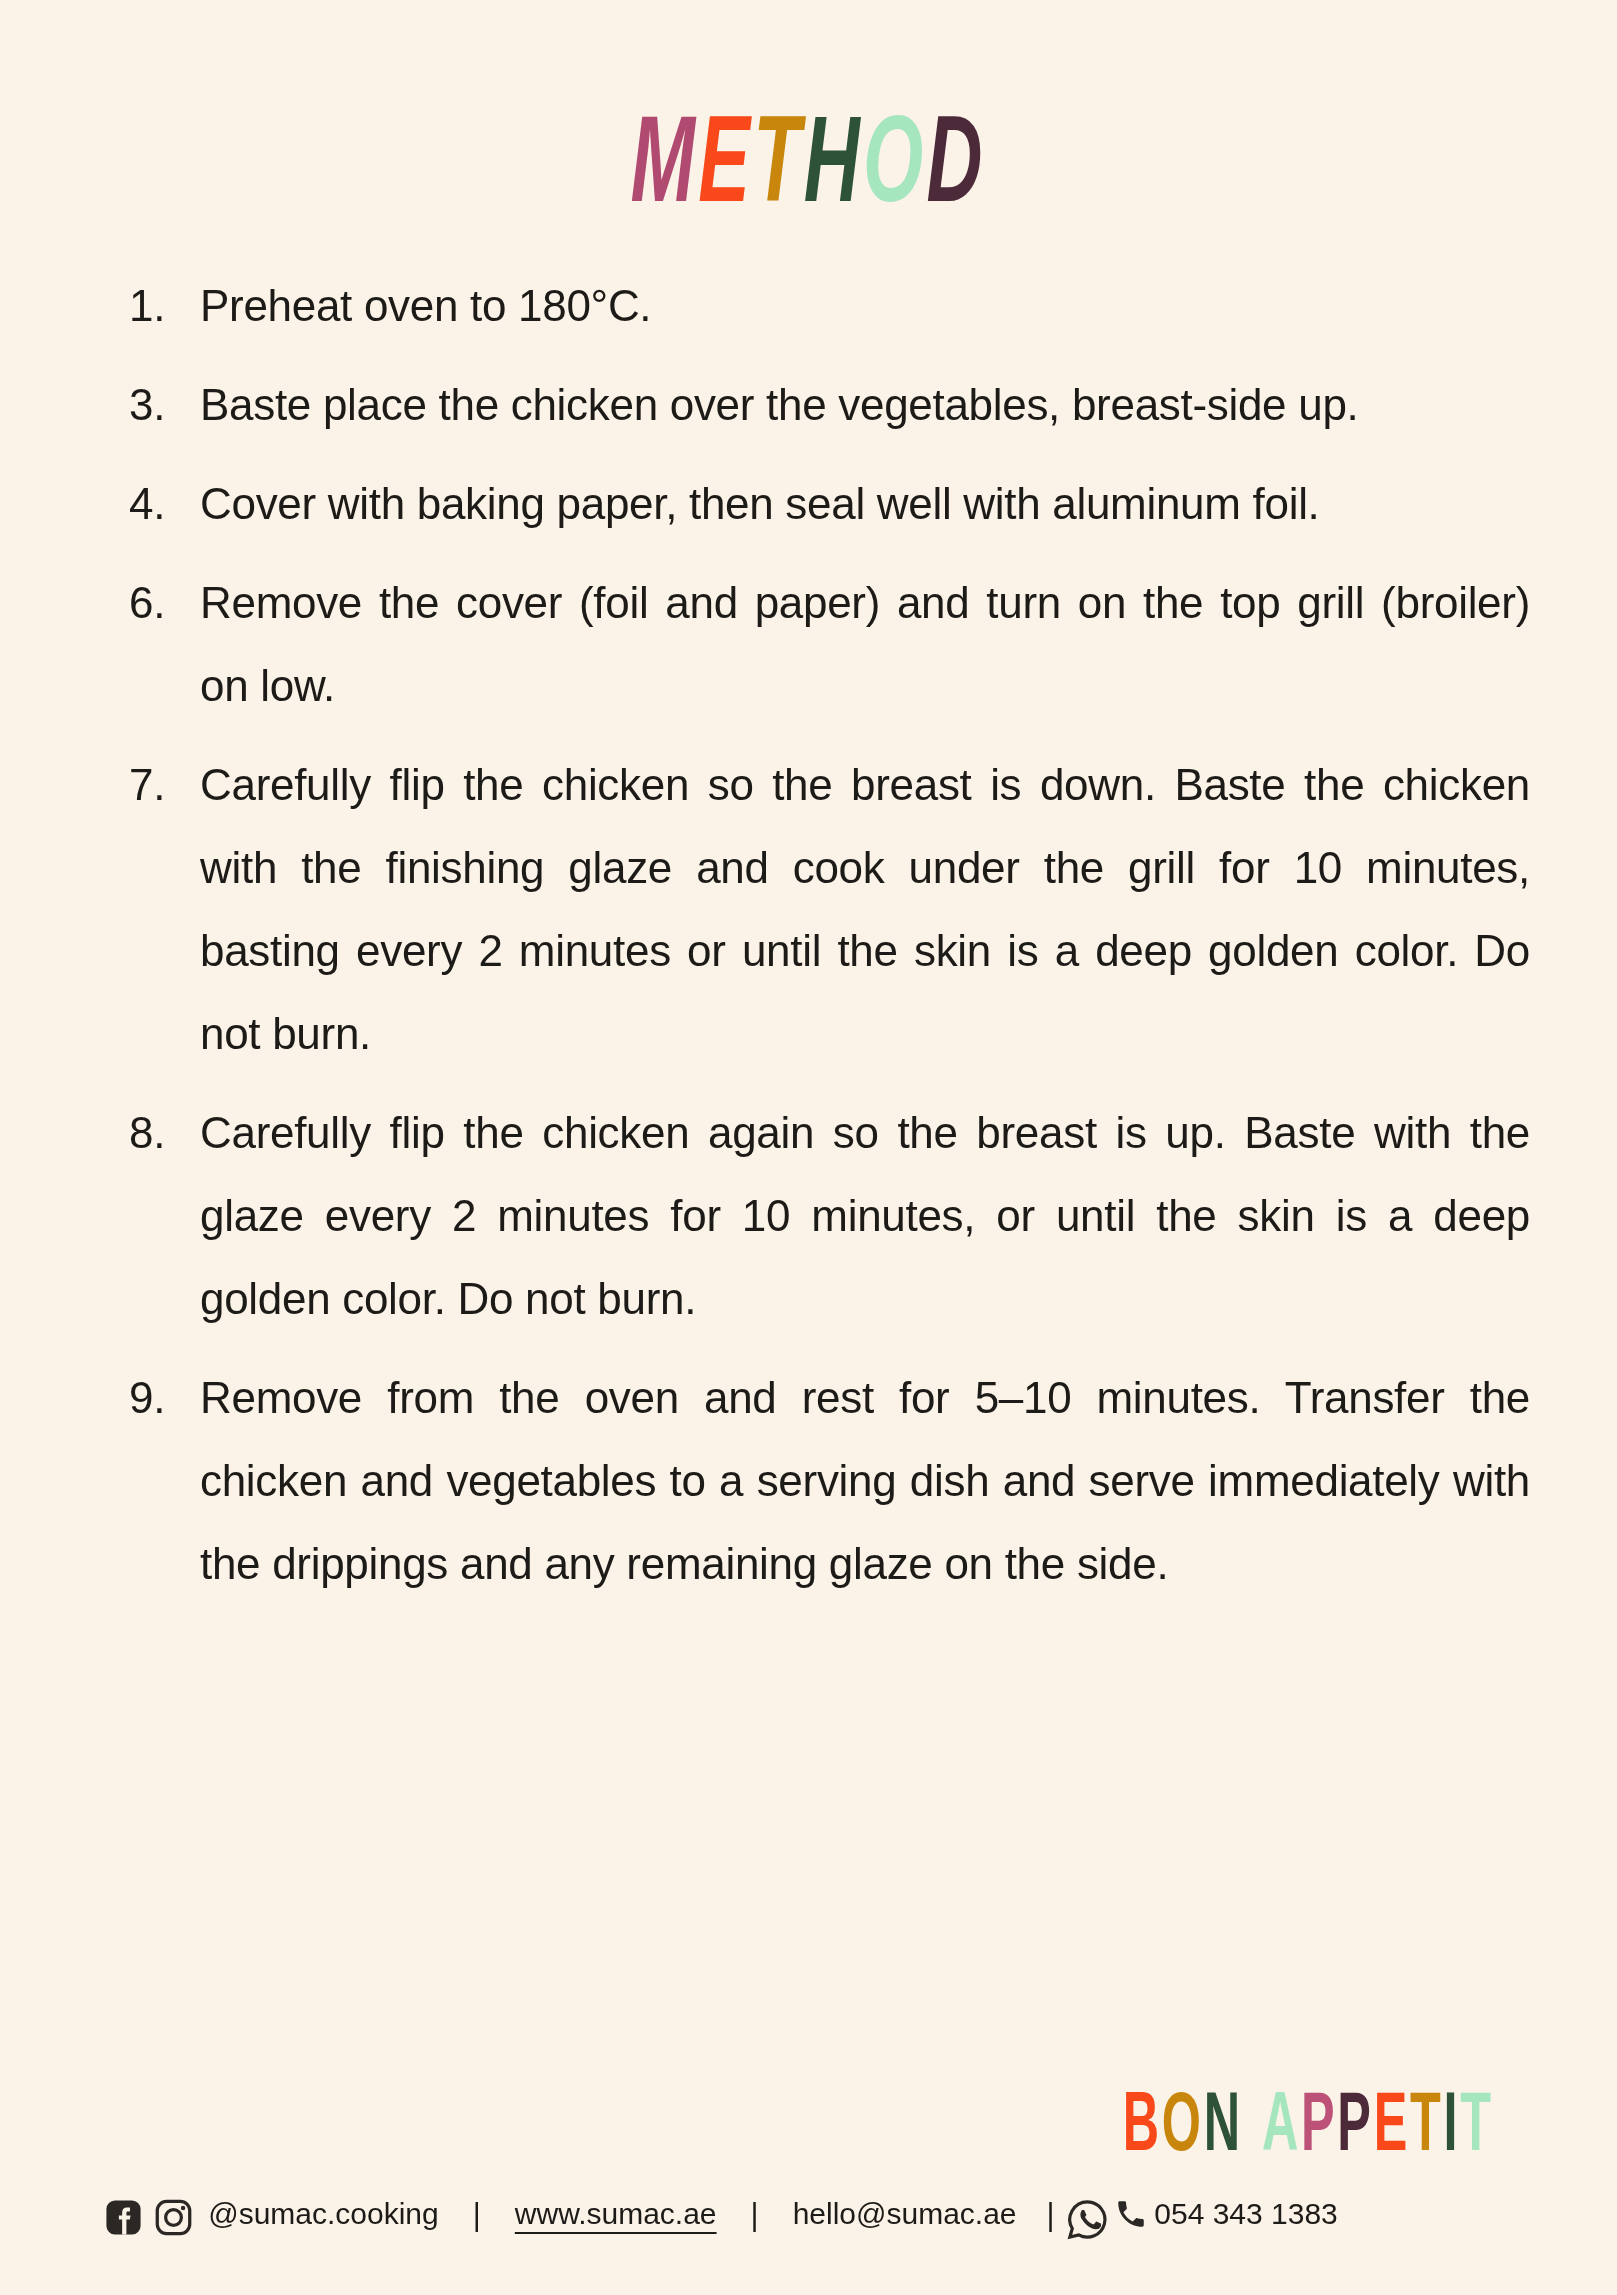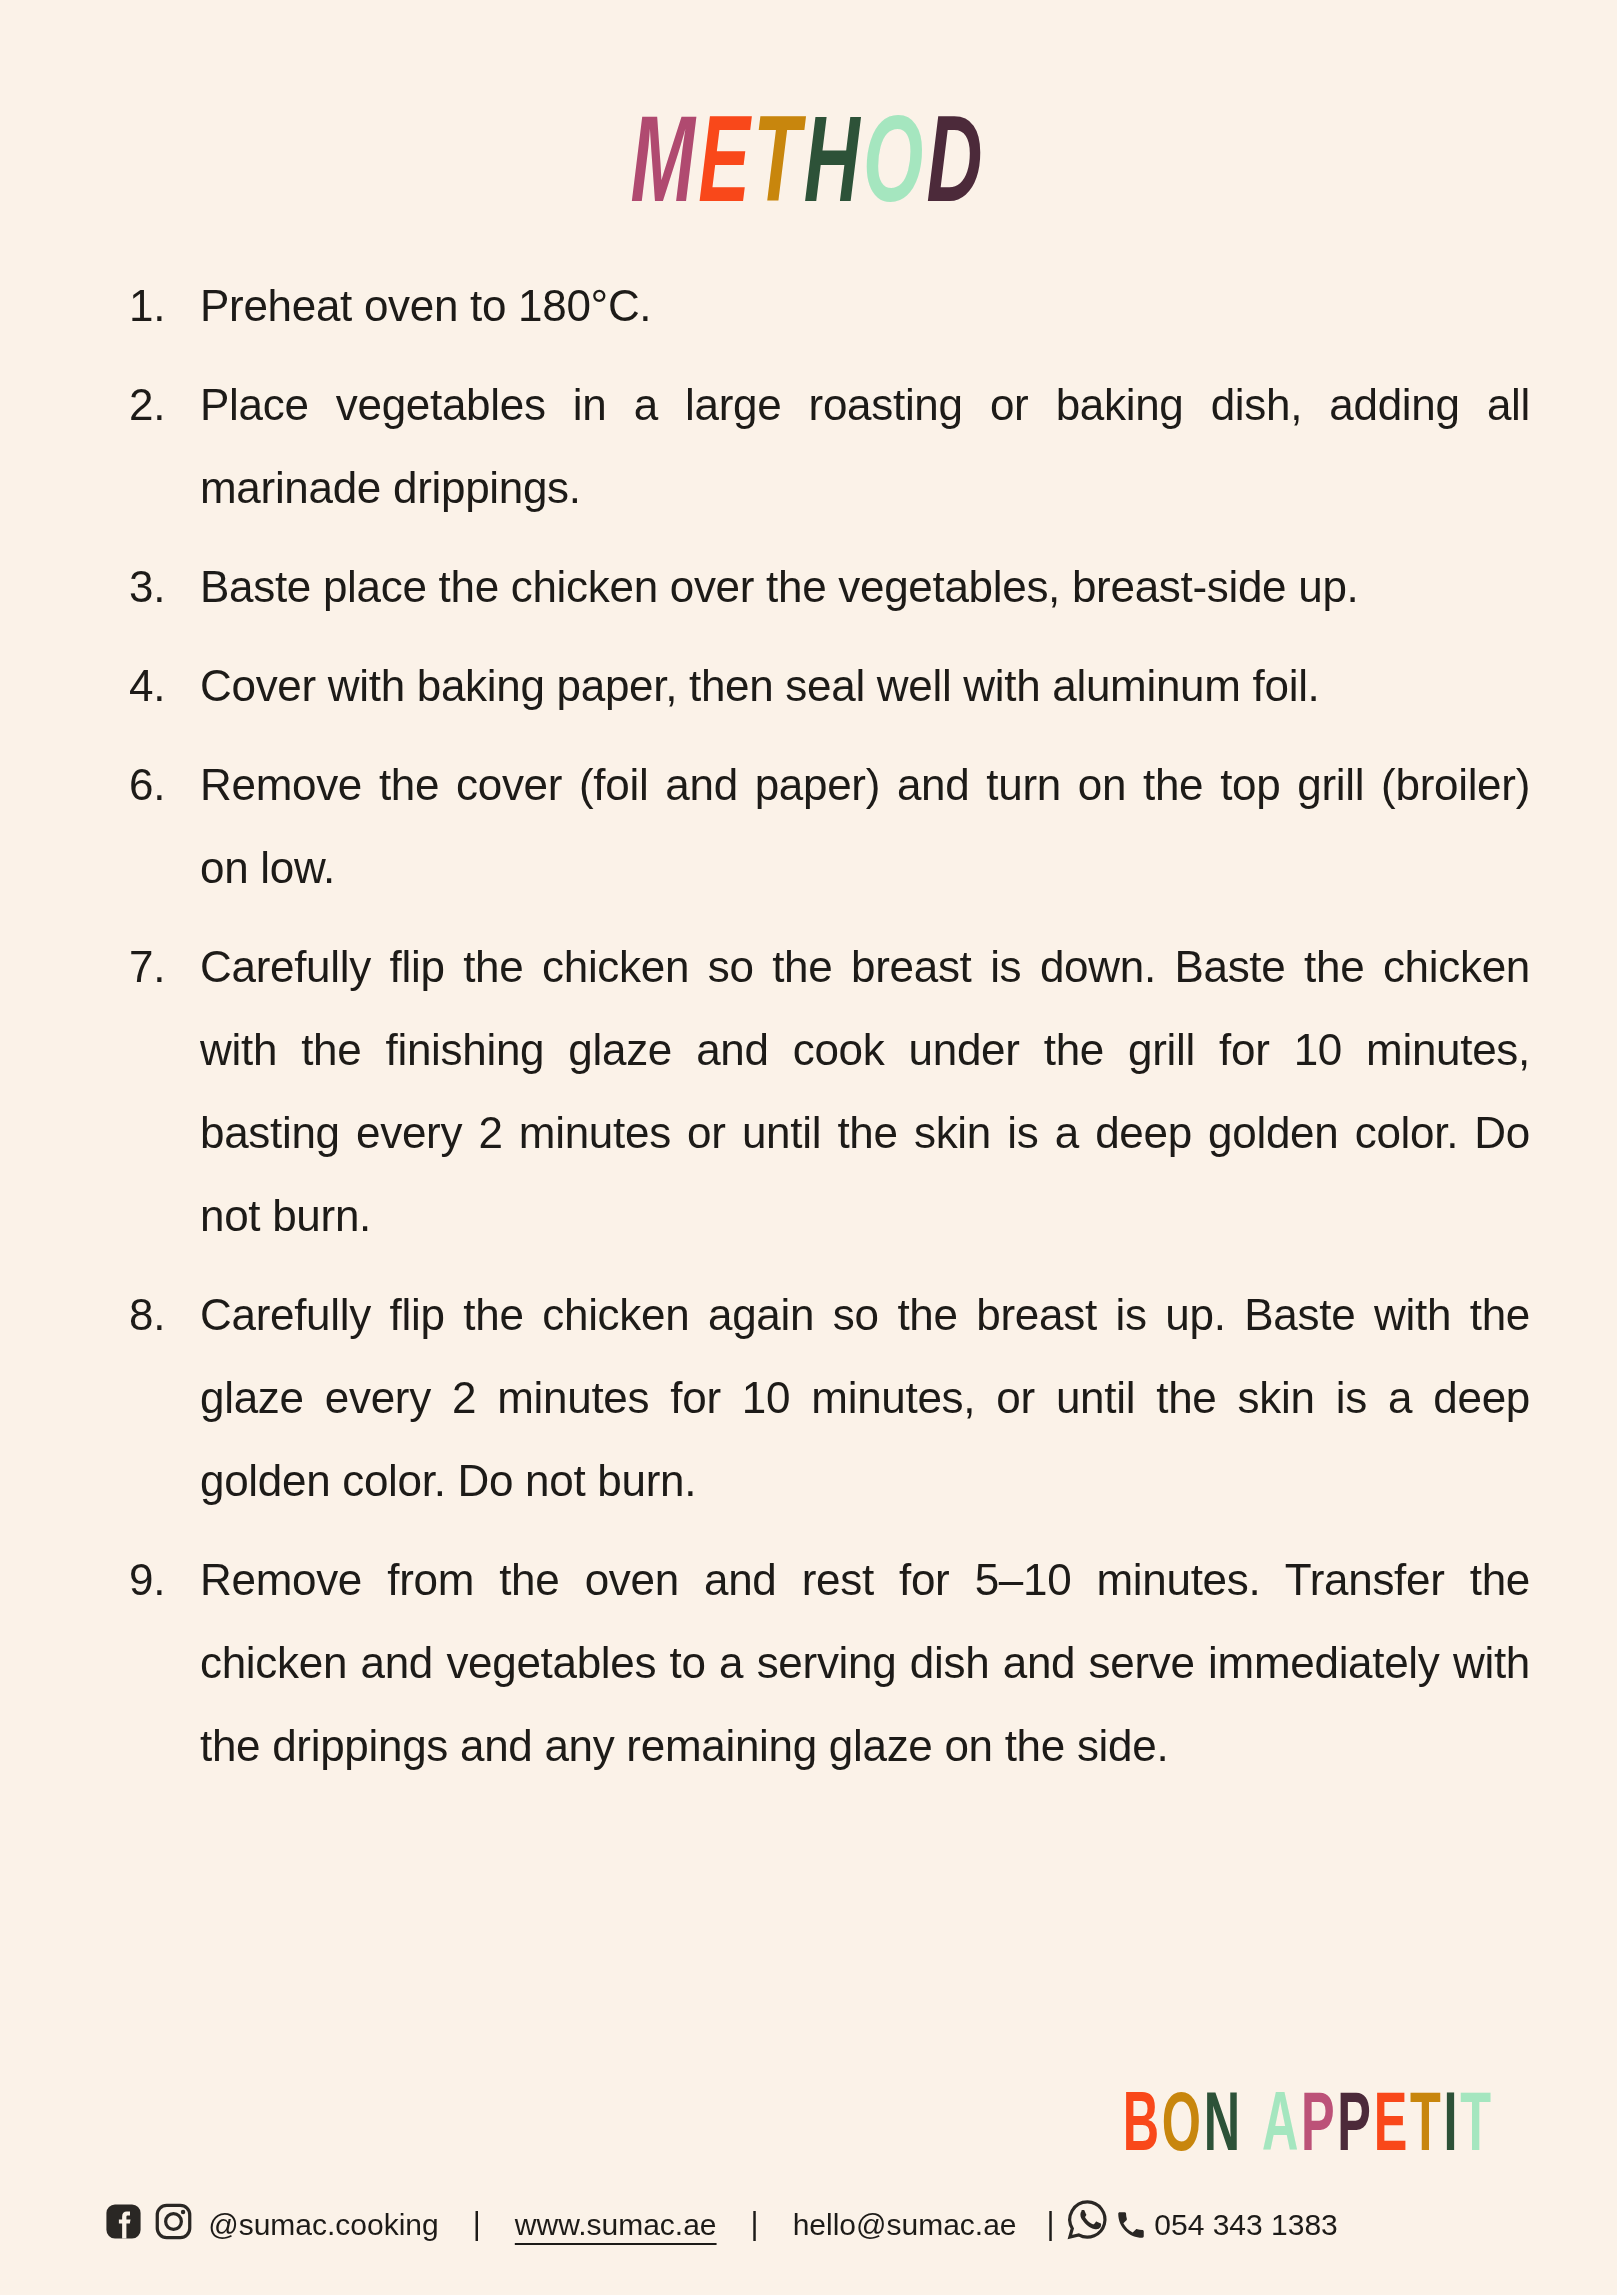--- a/index.html
+++ b/index.html
@@ -55,21 +55,21 @@
   }
   .step-num{
     display:inline-block;
     width:71px;
     text-indent:0;
   }
 
   
   .footer{
     position:absolute;top:2197px;left:103px;right:78px;
-    display:flex;align-items:flex-end;
+    display:flex;align-items:flex-start;
     font-size:30px;
     white-space:nowrap;
   }
   .footer .icon{flex:0 0 auto;display:inline-flex;align-items:center;}
   .footer .sep{margin:0 34px;font-size:31px;}
   .footer .sep-tight{margin:0 10.3px 0 30px;font-size:31px;}
   .footer .handle{margin-left:14.2px;}
   .footer a.site{
     color:inherit;
     text-decoration:underline;
@@ -84,21 +84,20 @@
 <body>
 
 <div class="page">
 
   <div class="title-wrap">
     <div class="big-word" id="title-method"><span style="color: rgb(176, 74, 112);">M</span><span style="color: rgb(249, 72, 26);">E</span><span style="color: rgb(200, 134, 13);">T</span><span style="color: rgb(45, 82, 56);">H</span><span style="color: rgb(165, 230, 191);">O</span><span style="color: rgb(76, 42, 58);">D</span></div>
   </div>
 
   <ol class="method" id="method-list">
       <li><span class="step-num">1.</span><span>Preheat oven to 180°C.</span></li>
-      <li><span class="step-num">2.</span><span>Place vegetables in a large roasting or baking dish, adding all marinade drippings.</span></li>
       <li><span class="step-num">3.</span><span>Baste place the chicken over the vegetables, breast-side up.</span></li>
       <li><span class="step-num">4.</span><span>Cover with baking paper, then seal well with aluminum foil.</span></li>
       <li><span class="step-num">6.</span><span>Remove the cover (foil and paper) and turn on the top grill (broiler) on low.</span></li>
       <li><span class="step-num">7.</span><span>Carefully flip the chicken so the breast is down. Baste the chicken with the finishing glaze and cook under the grill for 10 minutes, basting every 2 minutes or until the skin is a deep golden color. Do not burn.</span></li>
       <li><span class="step-num">8.</span><span>Carefully flip the chicken again so the breast is up. Baste with the glaze every 2 minutes for 10 minutes, or until the skin is a deep golden color. Do not burn.</span></li>
       <li><span class="step-num">9.</span><span>Remove from the oven and rest for 5–10 minutes. Transfer the chicken and vegetables to a serving dish and serve immediately with the drippings and any remaining glaze on the side.</span></li>
     </ol>
 
   <div class="bon-wrap">
     <div class="big-word" id="bon-appetit"><span style="color: rgb(249, 72, 26);">B</span><span style="color: rgb(200, 134, 13);">O</span><span style="color: rgb(45, 82, 56);">N</span><span class="sp"></span><span style="color: rgb(165, 230, 191);">A</span><span style="color: rgb(188, 82, 120);">P</span><span style="color: rgb(76, 42, 58);">P</span><span style="color: rgb(249, 72, 26);">E</span><span style="color: rgb(200, 134, 13);">T</span><span style="color: rgb(45, 82, 56);">I</span><span style="color: rgb(165, 230, 191);">T</span></div>

